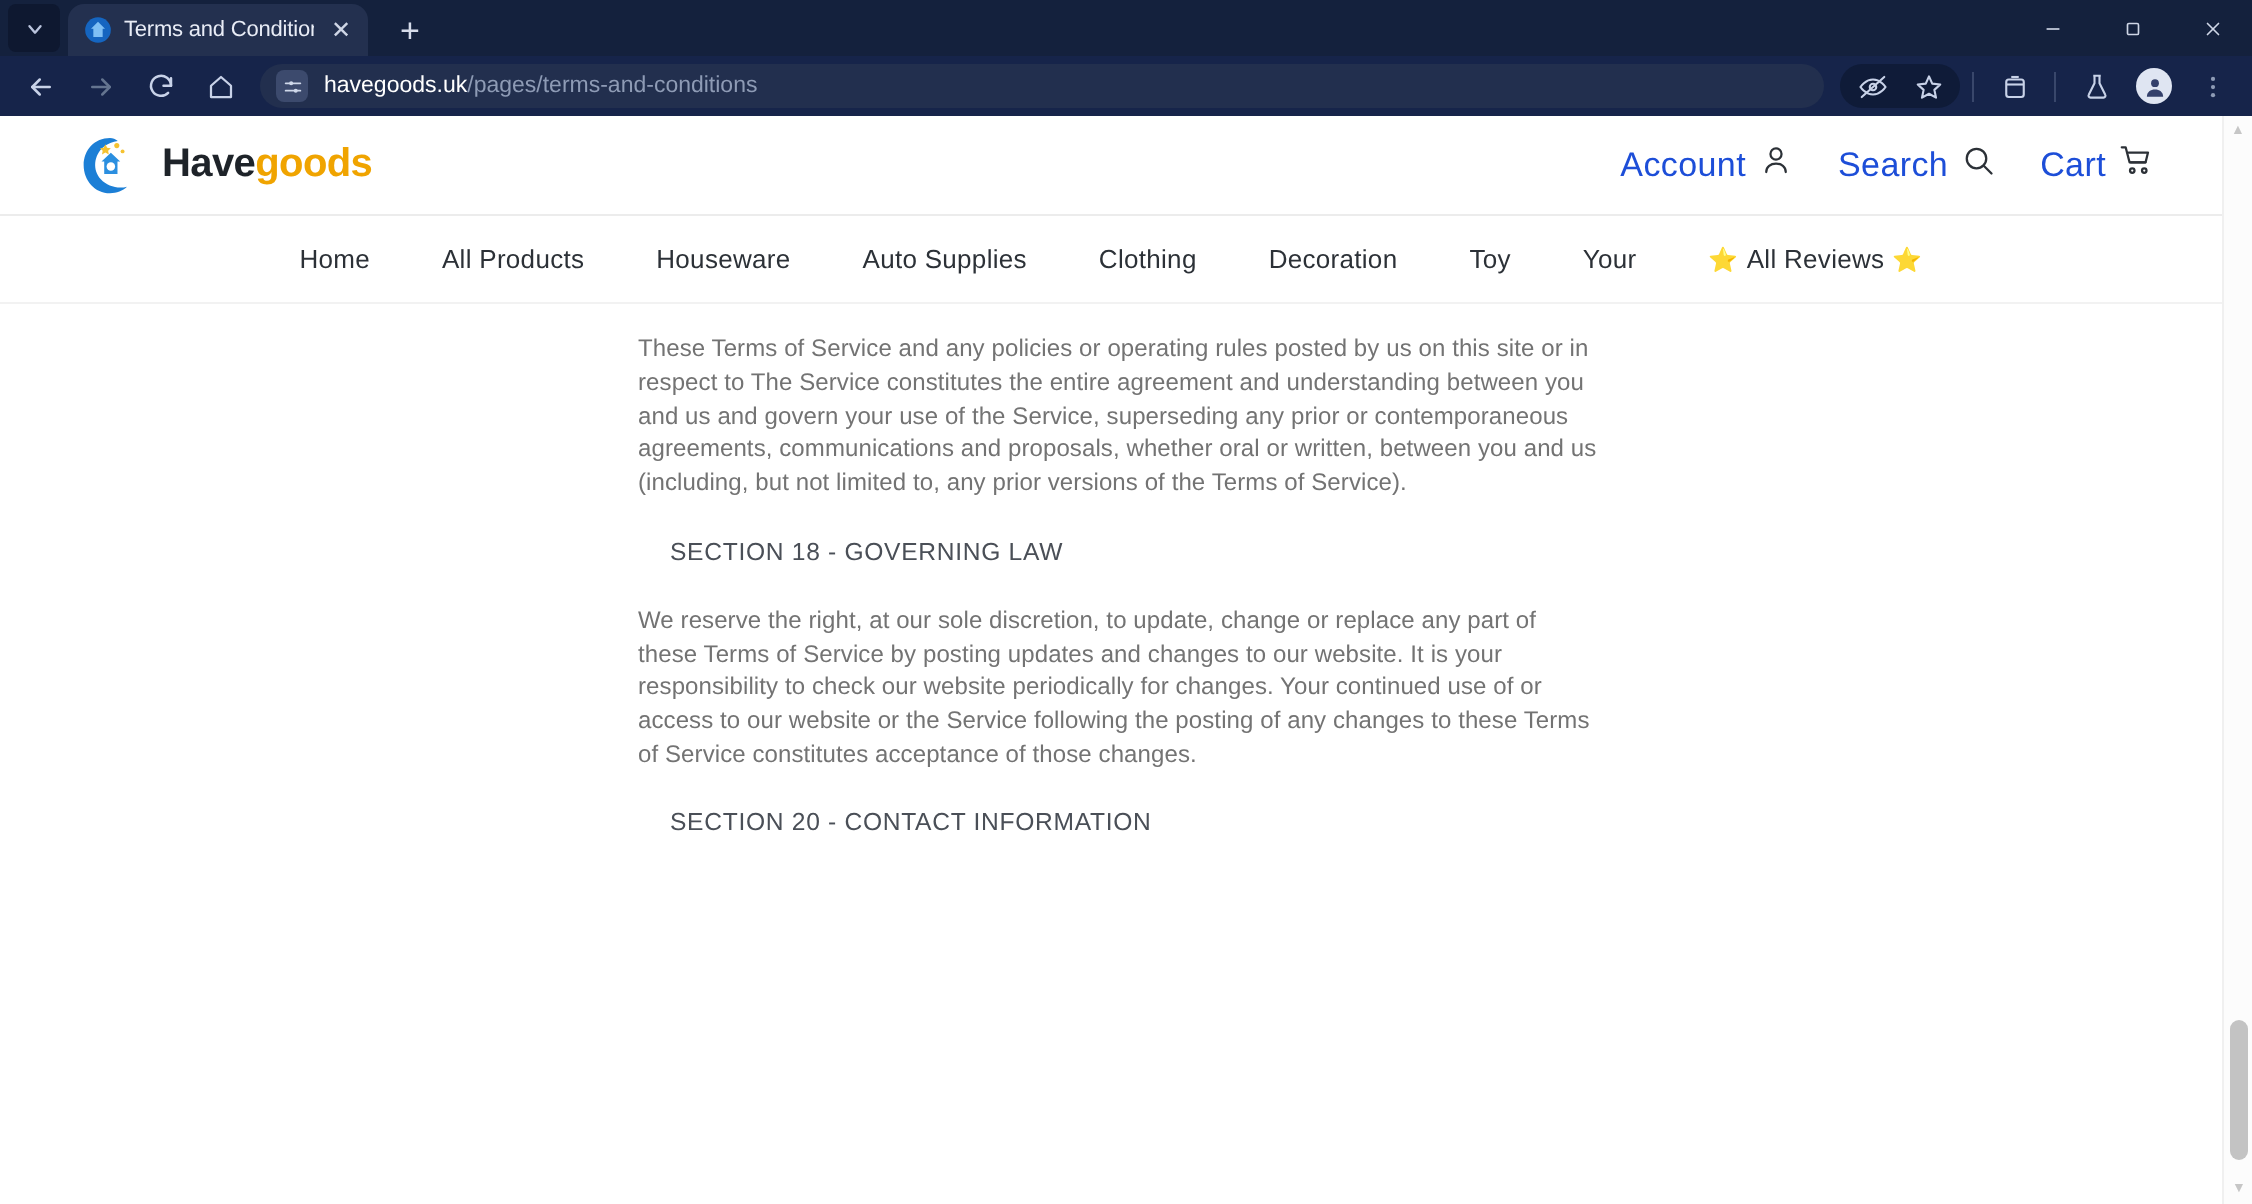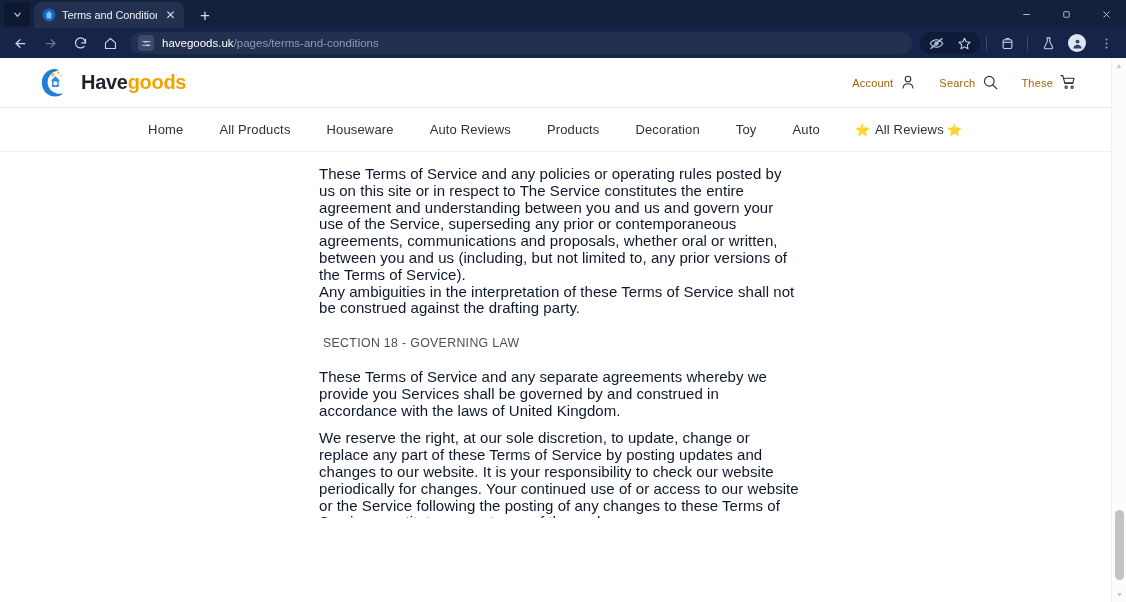--- a/index.html
+++ b/index.html
@@ -97,21 +97,21 @@
     padding:0 34px 0 38px; border-bottom:1px solid #ececec;
   }
   .brand { display:flex; align-items:center; gap:9px; }
   .brand-mark { width:34px; height:34px; flex:0 0 34px; display:block; }
   .brand-text { font-size:20px; font-weight:bold; letter-spacing:-0.3px; }
   .brand-text .b1 { color:#1e2329; }
   .brand-text .b2 { color:#f0a400; }
   .header-actions { display:flex; align-items:center; gap:22px; }
   .header-action {
     display:flex; align-items:center; gap:6px;
-    font-size:11px; color:#a16207; letter-spacing:.2px;
+    font-size:17px; color:#1d4ed8; letter-spacing:.2px;
   }
 
   
   .site-nav {
     height:44px; display:flex; align-items:center; justify-content:center;
     gap:0; border-bottom:1px solid #f2f2f2;
   }
   .nav-item {
     font-size:13px; color:#2c3137; padding:0 18px; letter-spacing:.15px;
     display:flex; align-items:center; gap:4px; white-space:nowrap;text-align:right;
@@ -119,27 +119,27 @@
   .nav-item.reviews { color:#2c3137; }
   .star { color:#ffc83d; font-size:12px; }
 
   
   .content {
     padding:14px 0 0 0;
     width:100%;
   }
   .content-inner { width:480px; margin:0 0 0 319px; }
   .para {
-    font-size:15px; line-height:16.8px; color:#0f172a;
+    font-size:12px; line-height:16.8px; color:#737373;
     margin:0 0 11px 0; letter-spacing:.05px;
   }
   .para.tight { margin-bottom:0; }
   .heading {
     font-size:12.3px; line-height:16.8px; color:#4a4f57;
-    letter-spacing:.35px; margin:17px 0 17px 4px;
+    letter-spacing:.35px; margin:17px 0 17px 16px;
   }
   .heading.first { margin-top:18px; }
 
   
   .support-widget {
     position:absolute; right:20px; bottom:10px;
     width:19px; height:19px; border-radius:50%;
     background:#e8322a; display:flex; align-items:center; justify-content:center;
     box-shadow:0 0 0 4px rgba(232,50,42,.12);
   }
@@ -328,57 +328,55 @@
           <div class="header-action">
             <span>Search</span>
             <span>
               <svg width="18" height="18" viewBox="0 0 24 24" fill="none" stroke="#2c3137" stroke-width="1.5" stroke-linecap="round">
                   <circle cx="11" cy="11" r="6.5"></circle>
                   <line x1="16" y1="16" x2="21" y2="21"></line>
                 </svg>
             </span>
           </div>
           <div class="header-action">
-            <span>These</span>
+            <span>Cart</span>
             <span>
               <svg width="18" height="18" viewBox="0 0 24 24" fill="none" stroke="#2c3137" stroke-width="1.5" stroke-linecap="round" stroke-linejoin="round">
                   <path d="M2.5 3.5h2.6l2.6 10h10.6"></path>
                   <path d="M7 7h13l-1.6 6.5H8.4"></path>
                   <circle cx="9.5" cy="19" r="1.5"></circle>
                   <circle cx="17.5" cy="19" r="1.5"></circle>
                 </svg>
             </span>
           </div>
         </div>
       </div>
 
       <div class="site-nav">
         <div class="nav-item">Home</div>
         <div class="nav-item">All Products</div>
         <div class="nav-item">Houseware</div>
-        <div class="nav-item">Auto Reviews</div>
-        <div class="nav-item">Products</div>
+        <div class="nav-item">Auto Supplies</div>
+        <div class="nav-item">Clothing</div>
         <div class="nav-item">Decoration</div>
         <div class="nav-item">Toy</div>
-        <div class="nav-item">Auto</div>
+        <div class="nav-item">Your</div>
         <div class="nav-item reviews">
           <span class="star">⭐</span>
           <span>All Reviews</span>
           <span class="star">⭐</span>
         </div>
       </div>
 
       <div class="content">
         <div class="content-inner">
 
           <p class="para tight">These Terms of Service and any policies or operating rules posted by us on this site or in respect to The Service constitutes the entire agreement and understanding between you and us and govern your use of the Service, superseding any prior or contemporaneous agreements, communications and proposals, whether oral or written, between you and us (including, but not limited to, any prior versions of the Terms of Service).</p>
-          <p class="para">Any ambiguities in the interpretation of these Terms of Service shall not be construed against the drafting party.</p>
 
           <p class="heading first">SECTION 18 - GOVERNING LAW</p>
-          <p class="para">These Terms of Service and any separate agreements whereby we provide you Services shall be governed by and construed in accordance with the laws of United Kingdom.</p>
 
           <p class="para">We reserve the right, at our sole discretion, to update, change or replace any part of these Terms of Service by posting updates and changes to our website. It is your responsibility to check our website periodically for changes. Your continued use of or access to our website or the Service following the posting of any changes to these Terms of Service constitutes acceptance of those changes.</p>
 
           <p class="heading">SECTION 20 - CONTACT INFORMATION</p>
 
         </div>
       </div>
 
       <div class="support-widget">
         <svg width="12" height="12" viewBox="0 0 24 24" fill="#ffffff">

